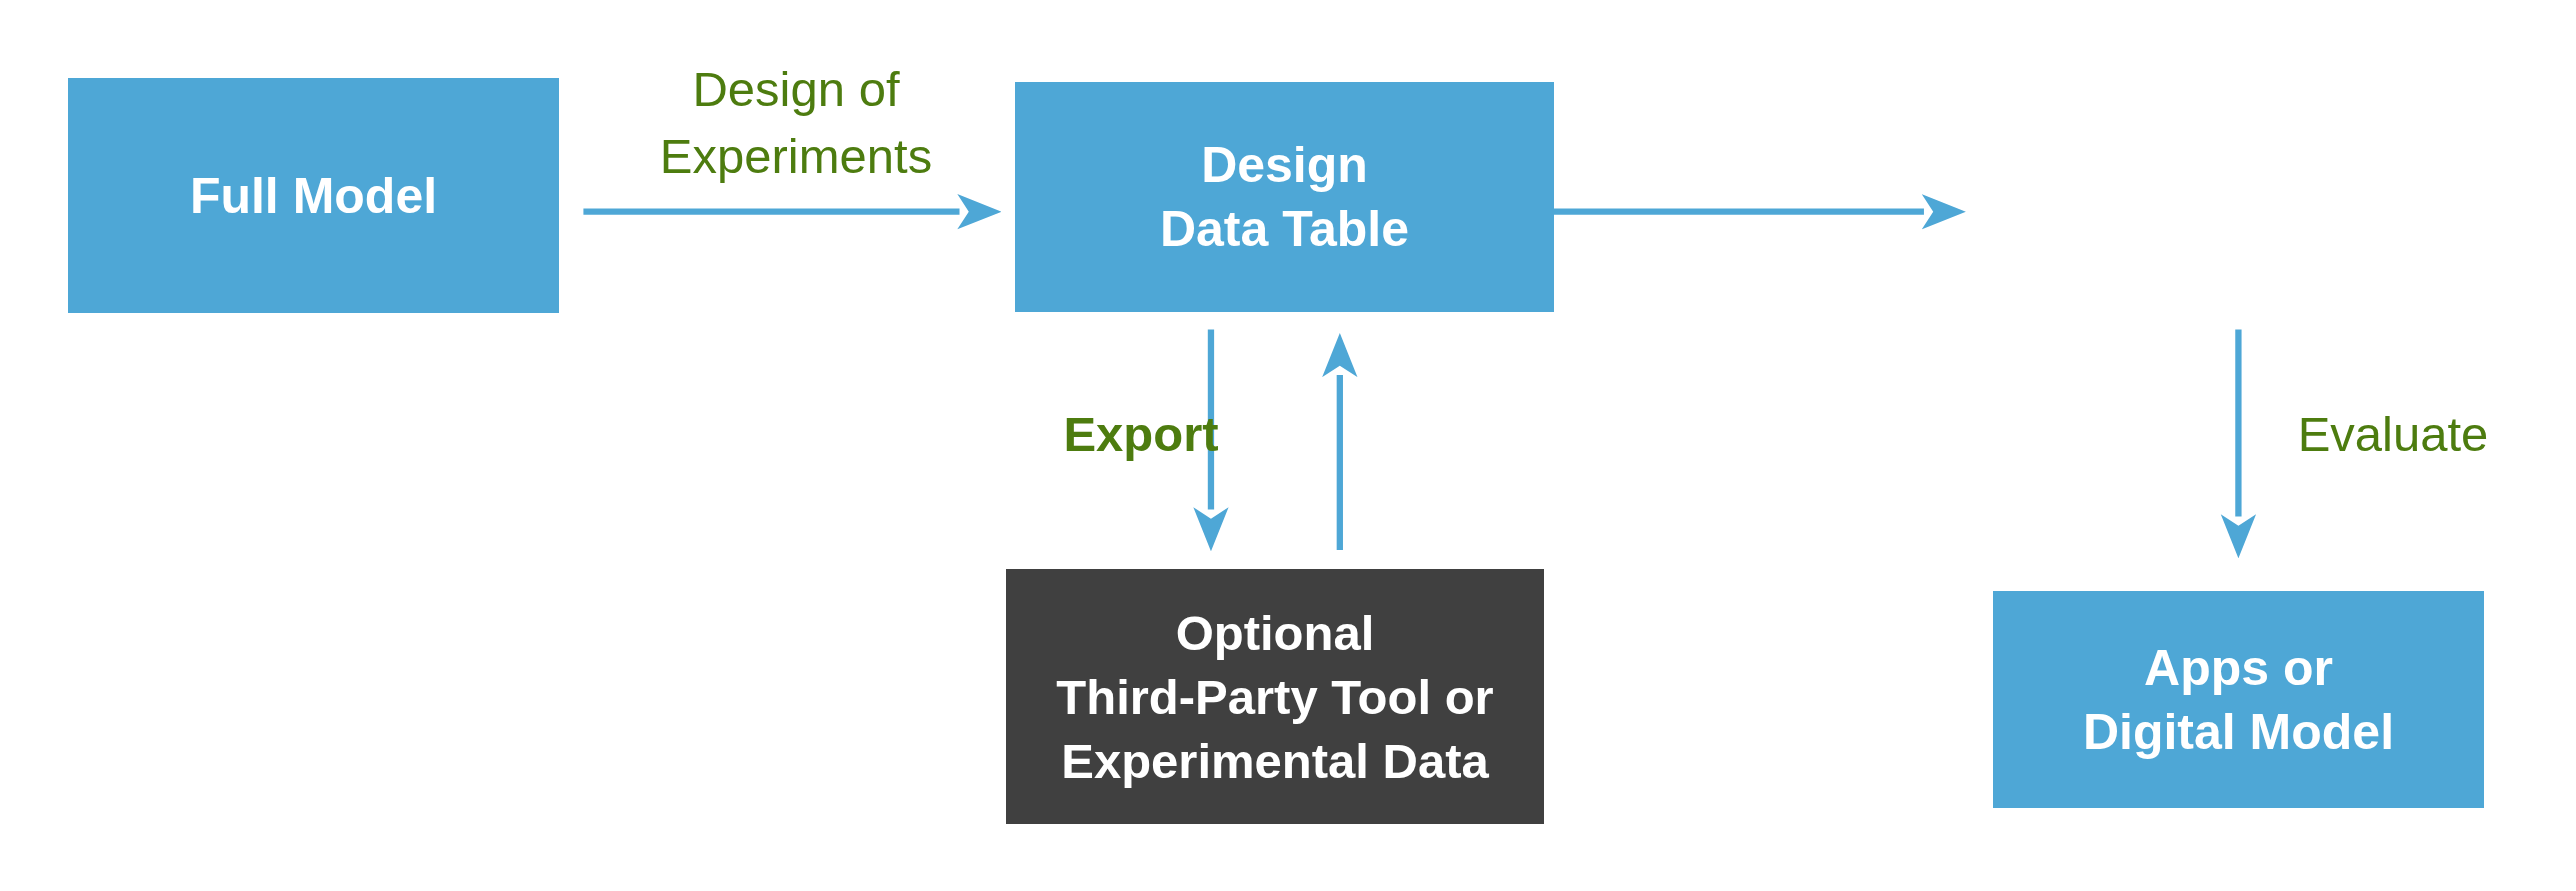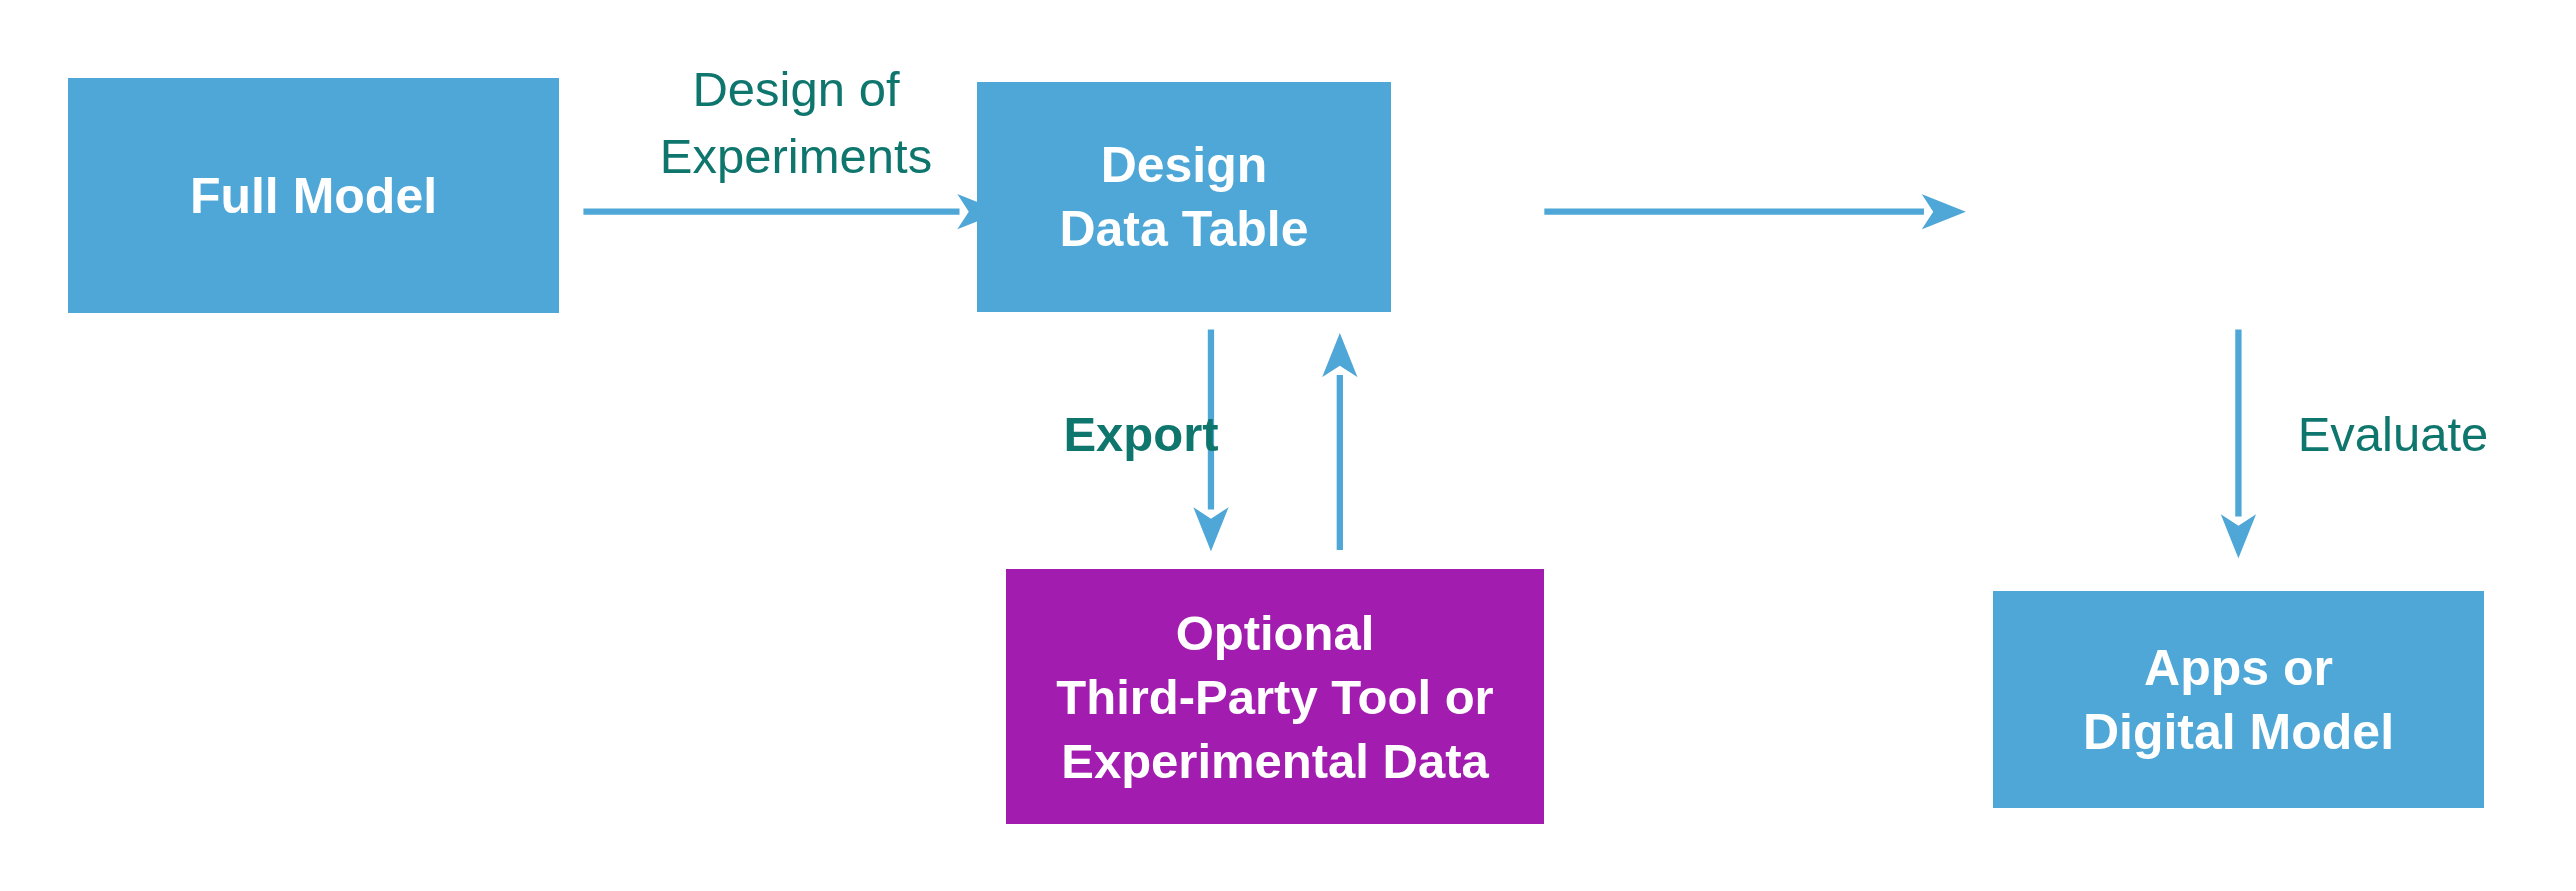--- a/index.html
+++ b/index.html
@@ -21,36 +21,36 @@
     flex-direction: column;
     align-items: center;
     justify-content: center;
     text-align: center;
     color: #ffffff;
     font-weight: 700;
     font-size: 50px;
     line-height: 64px;
   }
   .node--light { background: #4EA7D6; }
-  .node--dark  { background: #a21caf; line-height: 64px; font-size: 49px; }
+  .node--dark  { background: #404040; line-height: 64px; font-size: 49px; }
 
   .node-full-model      { left: 68px;   top: 78px; width: 491px; height: 235px; }
-  .node-design-table    { left: 977px; top: 82px; width: 414px; height: 230px; }
+  .node-design-table    { left: 1015px; top: 82px; width: 539px; height: 230px; }
   .node-surrogate-model { left: 1993px; top: 82px; width: 491px; height: 230px; }
   .node-third-party     { left: 1006px; top: 569px; width: 538px; height: 255px; }
   .node-apps            { left: 1993px; top: 583px; width: 491px; height: 217px; margin-top: 8px; }
 
   .edge-label {
     position: absolute;
     display: flex;
     flex-direction: column;
     align-items: center;
     justify-content: center;
     text-align: left;
-    color: #0f766e;
+    color: #4d7c0f;
     font-weight: 400;
     font-size: 49px;
     line-height: 67px;
   }
   .label-doe      { left: 516px;  top: 53px;  width: 560px; height: 140px; }
   .label-training { left: 1579px; top: 130px; width: 350px; height: 53px; }
   .label-export   { left: 966px; top: 408px; width: 350px; height: 53px; font-weight: bold; }
   .label-import   { left: 1299px; top: 408px; width: 350px; height: 53px; }
   .label-evaluate { left: 2218px; top: 408px; width: 350px; height: 53px; }
 

